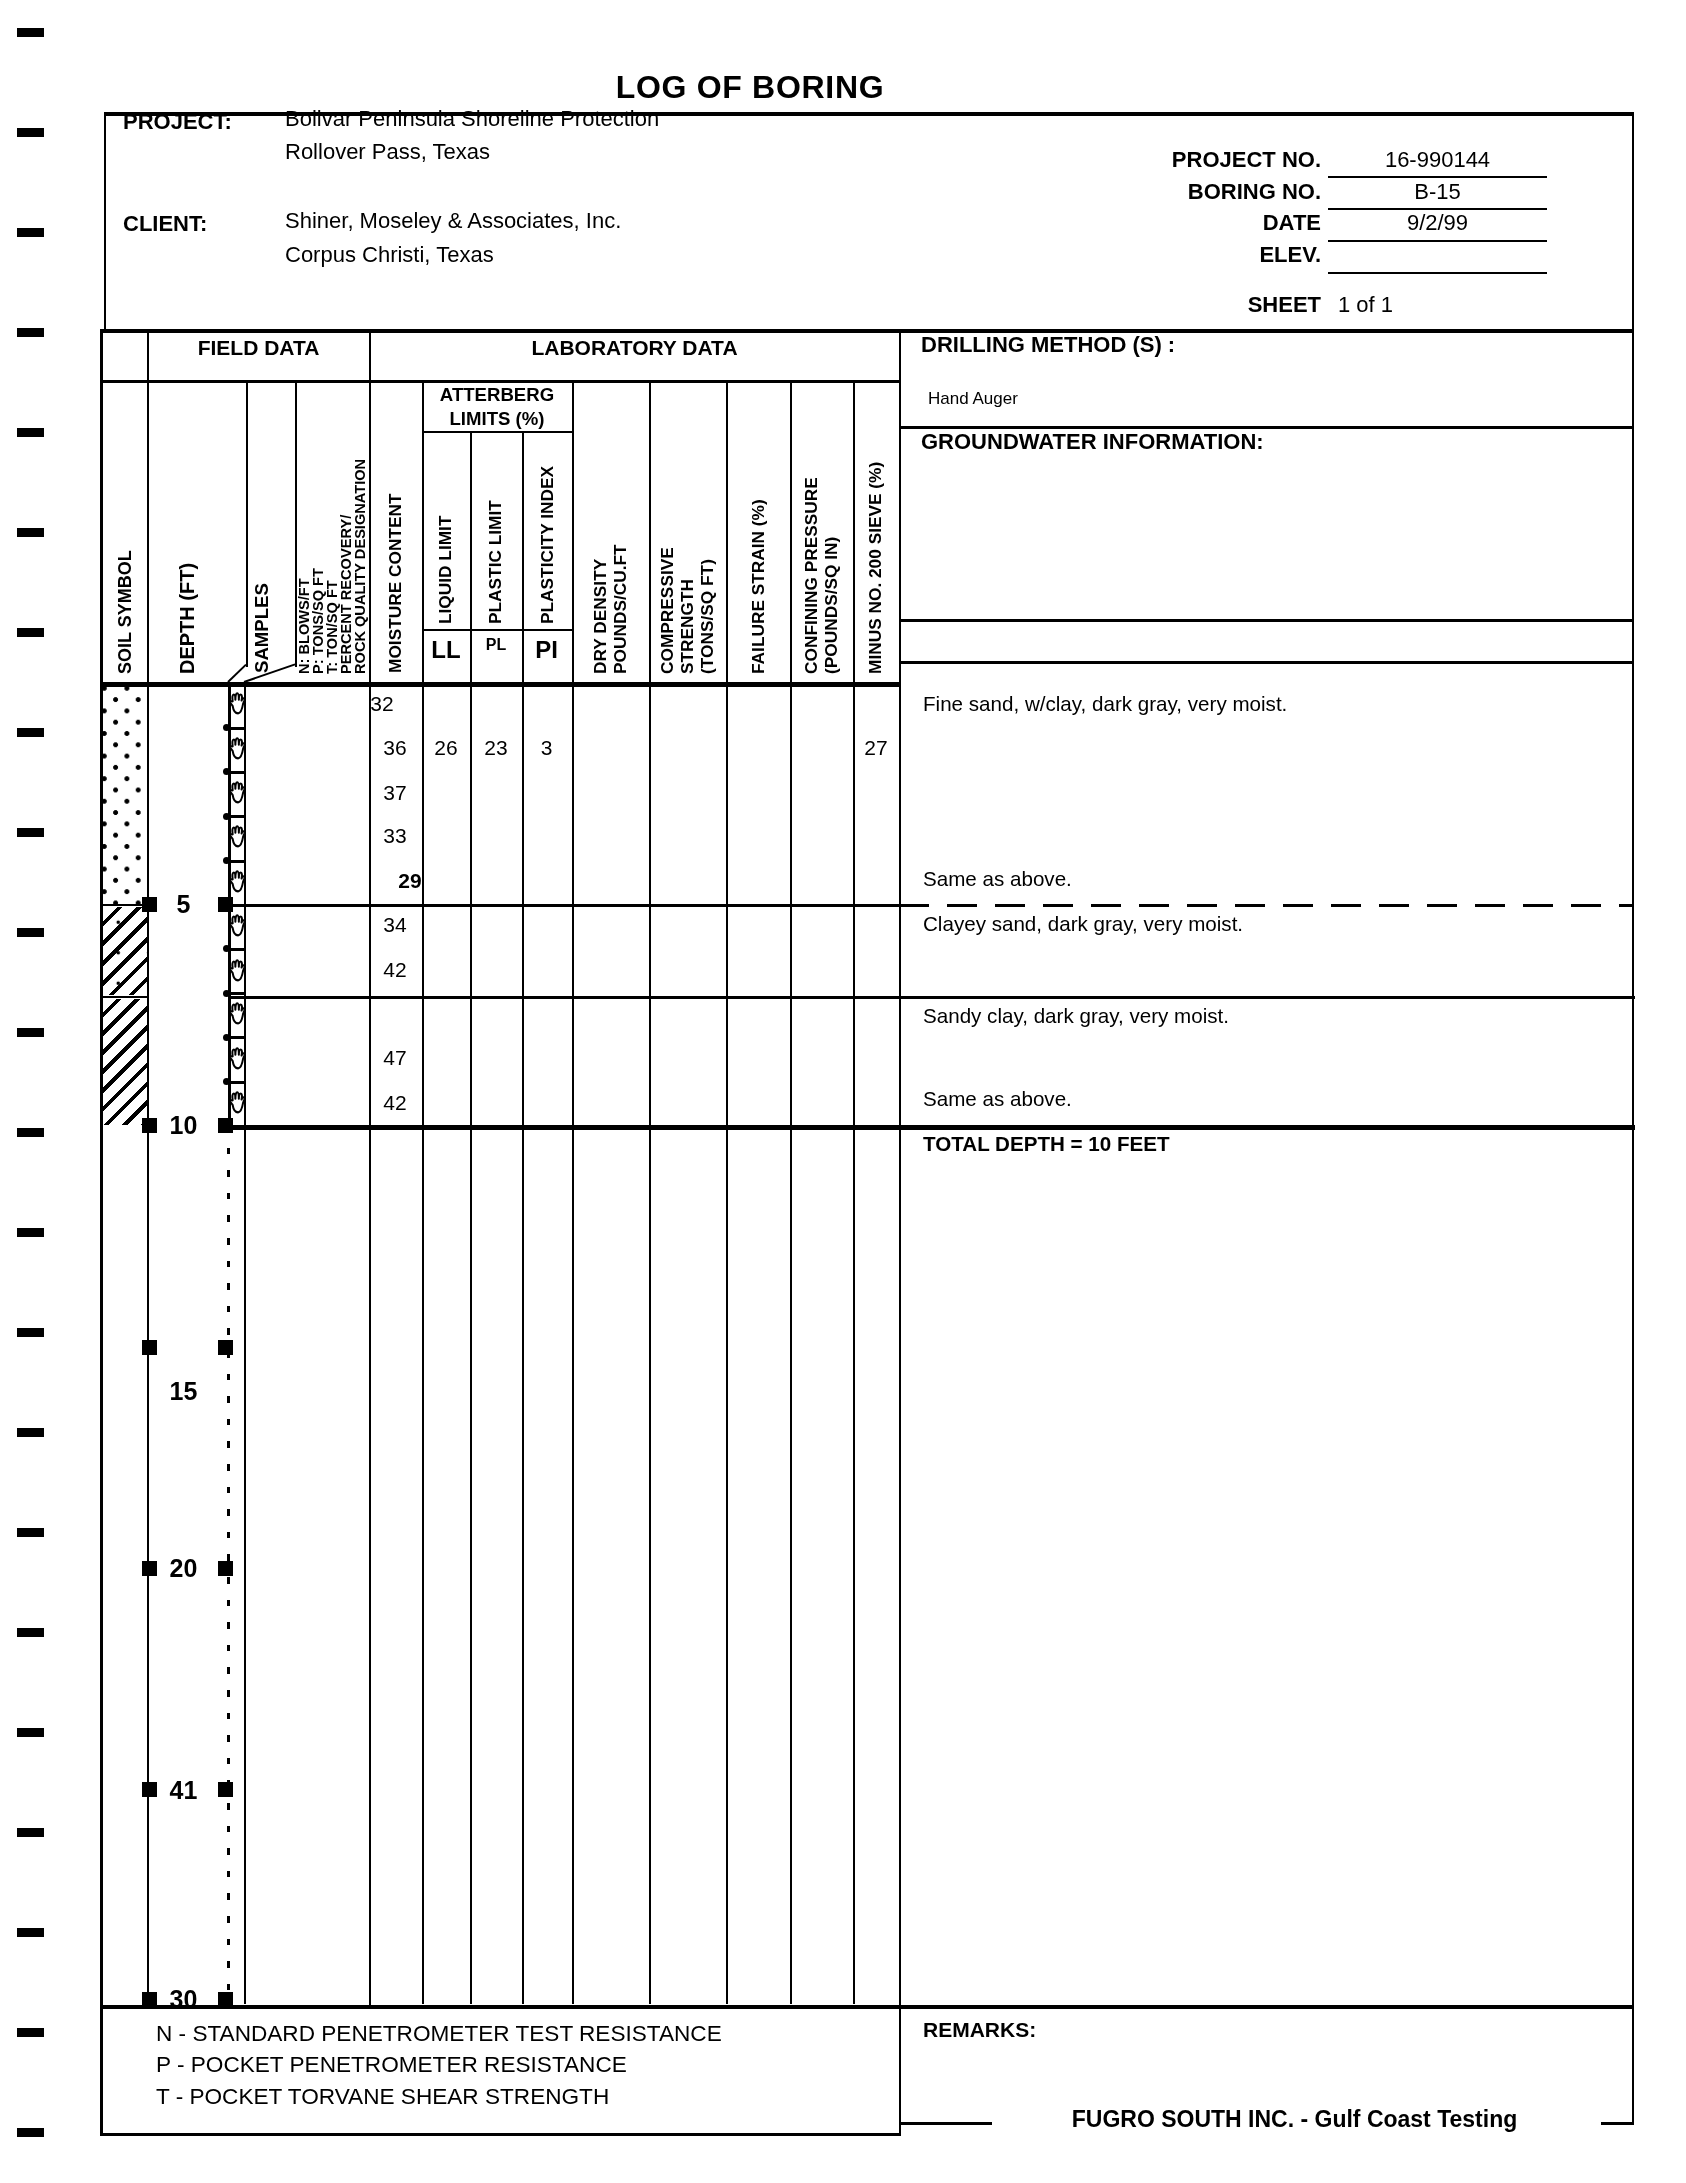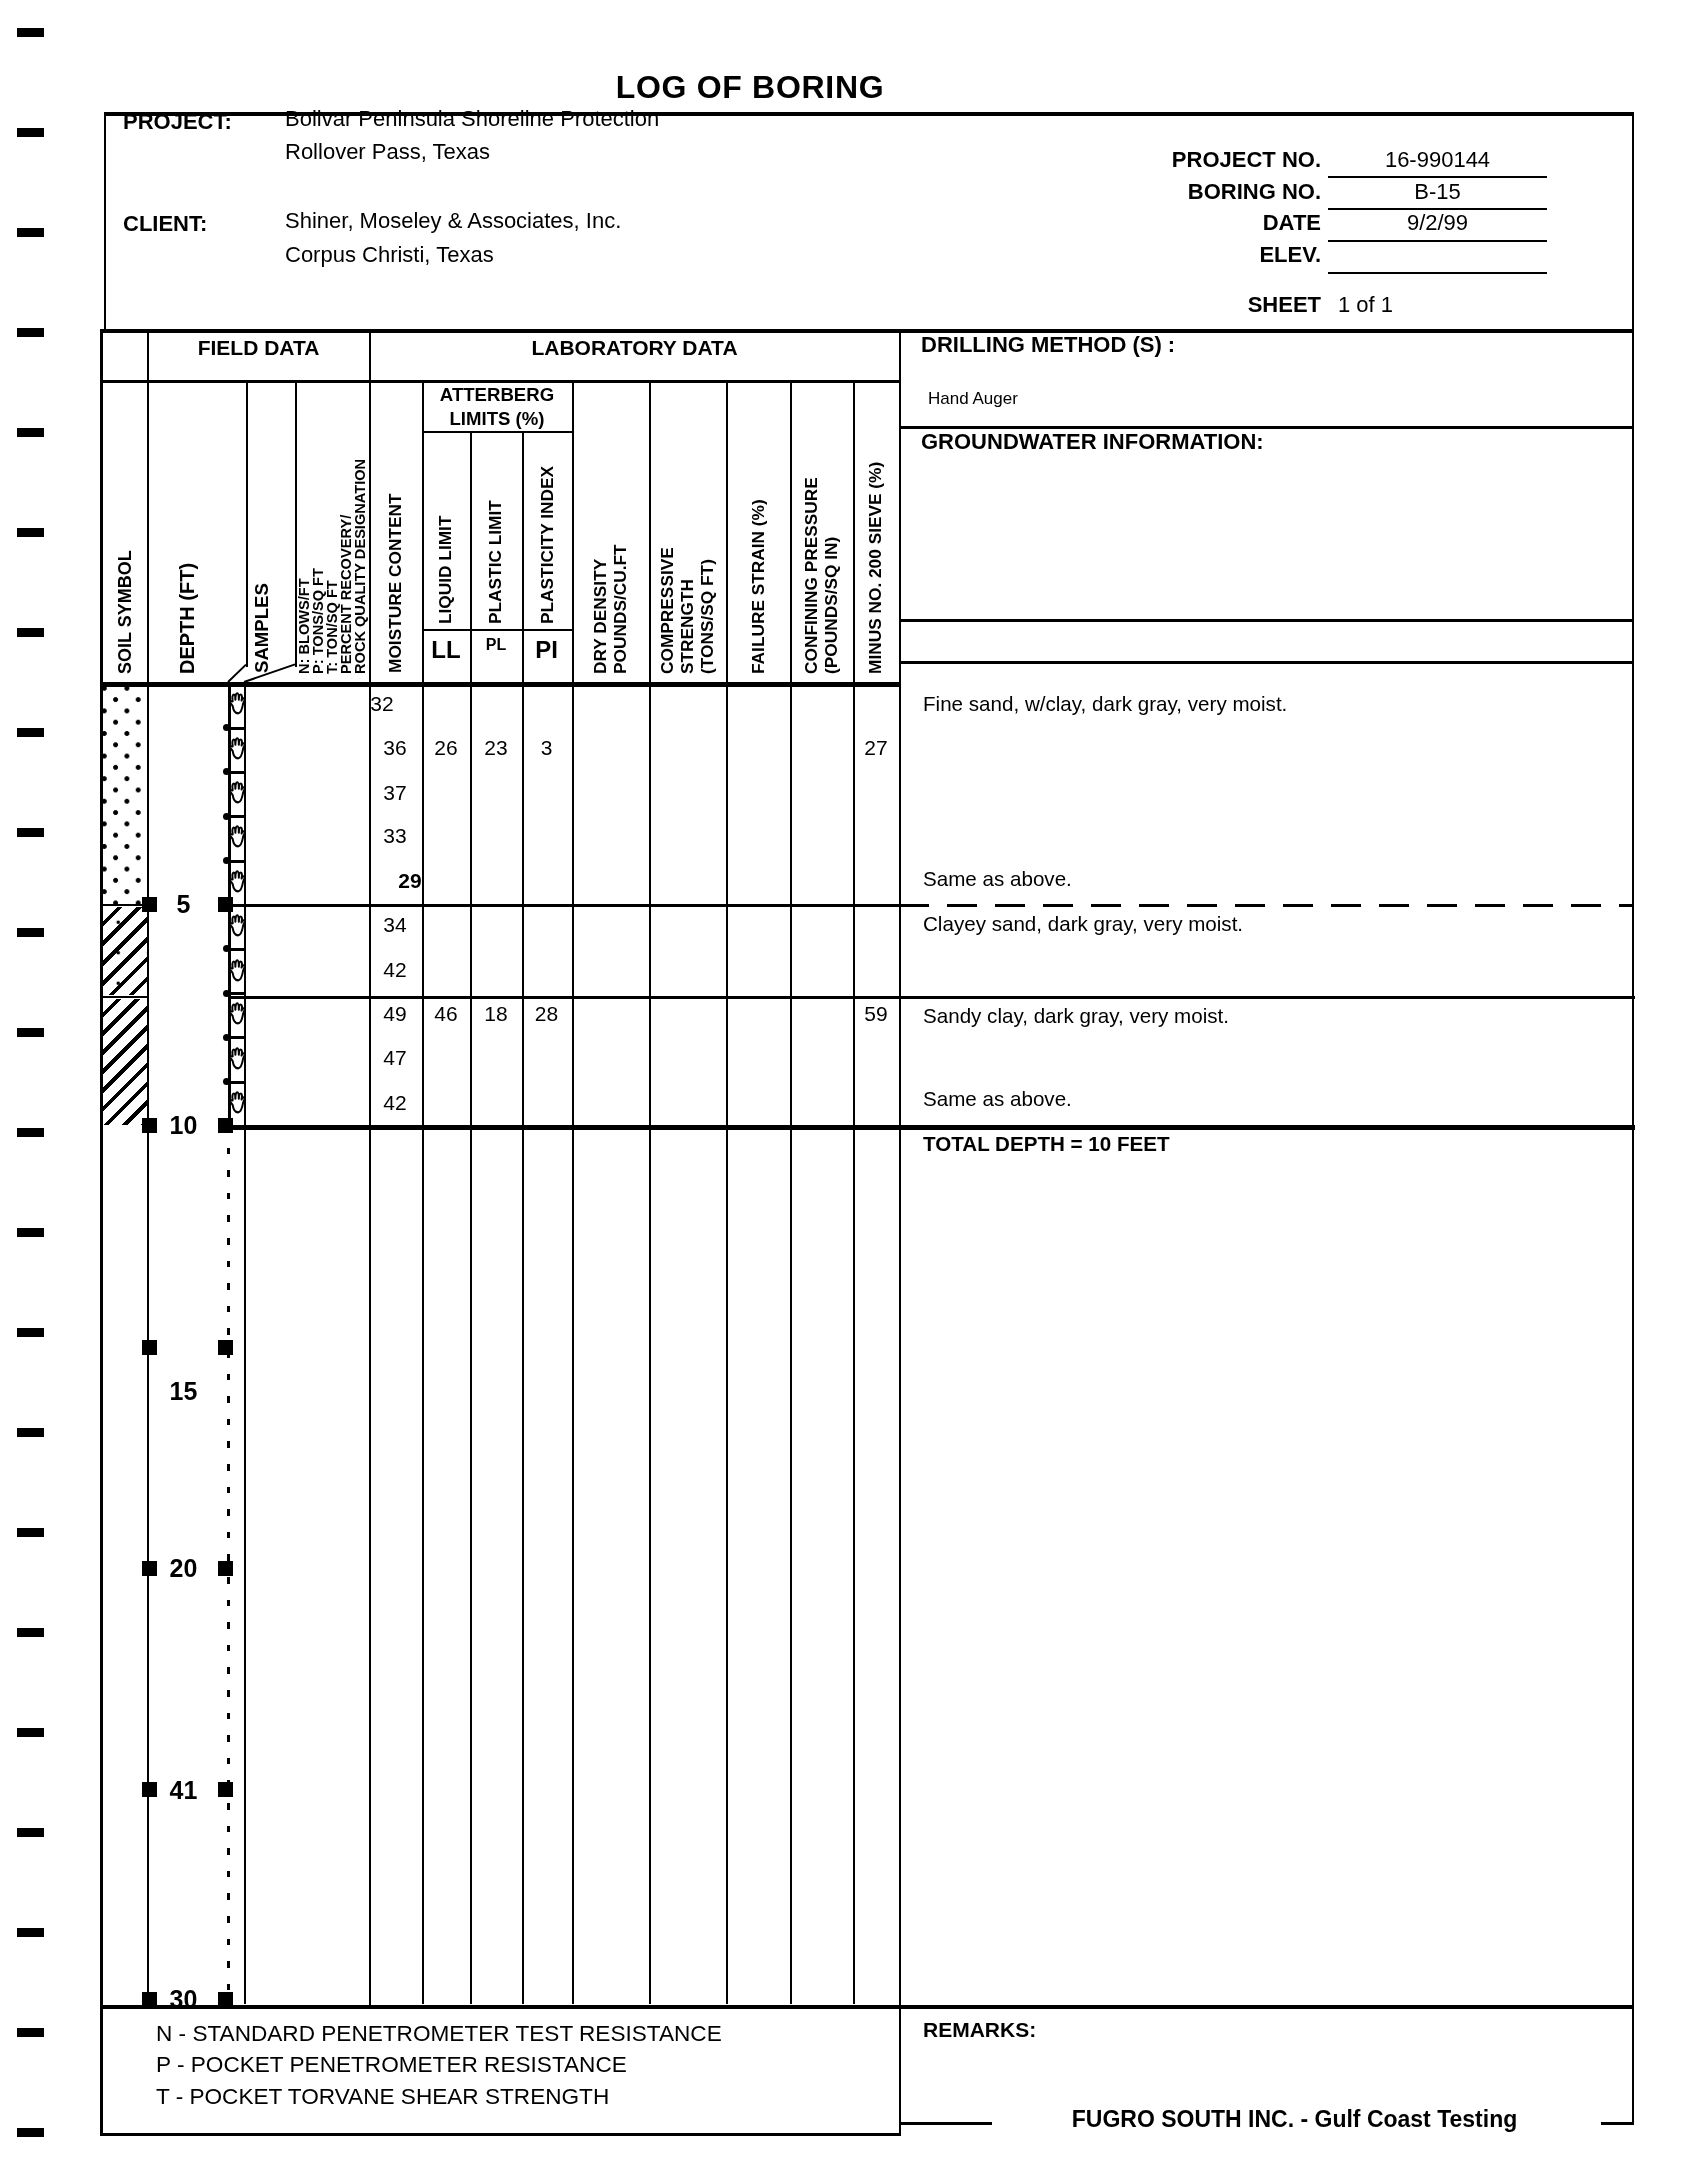--- a/index.html
+++ b/index.html
@@ -275,27 +275,20 @@
     <span class="cell" style="left:522px;width:49px;"></span>
     <span class="cell" style="left:853px;width:46px;"></span>
   </div>
   <div class="cellrow" style="top:958px;">
     <span class="cell" style="left:369px;width:52px;">42</span>
     <span class="cell" style="left:422px;width:48px;"></span>
     <span class="cell" style="left:470px;width:52px;"></span>
     <span class="cell" style="left:522px;width:49px;"></span>
     <span class="cell" style="left:853px;width:46px;"></span>
   </div>
-  <div class="cellrow" style="top:1002px;">
-    <span class="cell" style="left:369px;width:52px;">49</span>
-    <span class="cell" style="left:422px;width:48px;">46</span>
-    <span class="cell" style="left:470px;width:52px;">18</span>
-    <span class="cell" style="left:522px;width:49px;">28</span>
-    <span class="cell" style="left:853px;width:46px;">59</span>
-  </div>
   <div class="cellrow" style="top:1046px;">
     <span class="cell" style="left:369px;width:52px;">47</span>
     <span class="cell" style="left:422px;width:48px;"></span>
     <span class="cell" style="left:470px;width:52px;"></span>
     <span class="cell" style="left:522px;width:49px;"></span>
     <span class="cell" style="left:853px;width:46px;"></span>
   </div>
   <div class="cellrow" style="top:1091px;">
     <span class="cell" style="left:369px;width:52px;">42</span>
     <span class="cell" style="left:422px;width:48px;"></span>

